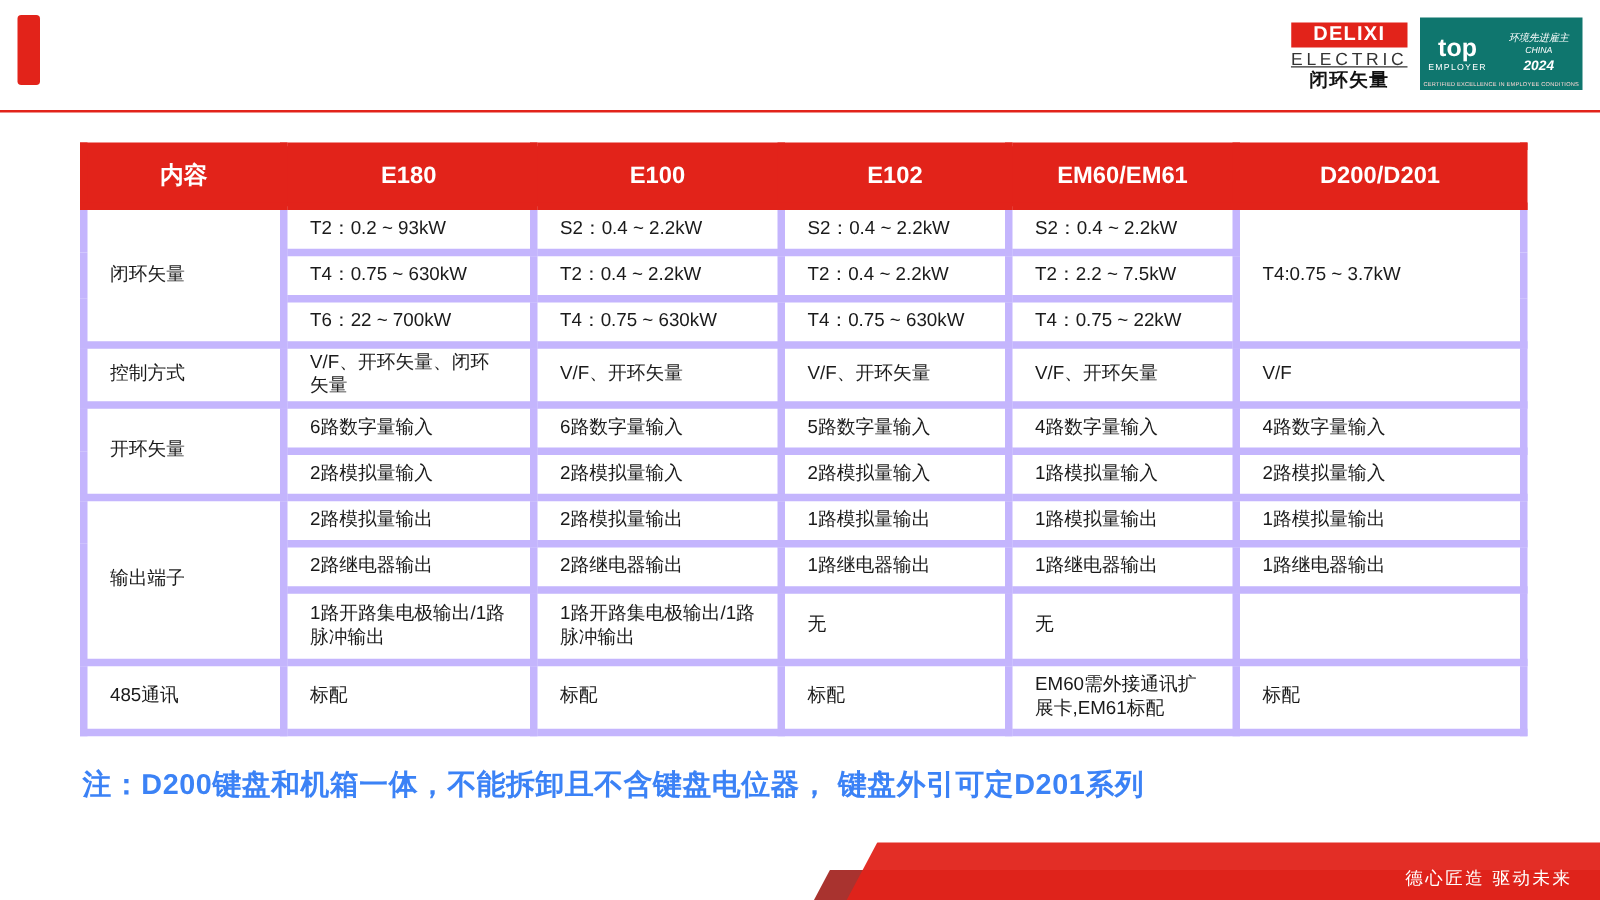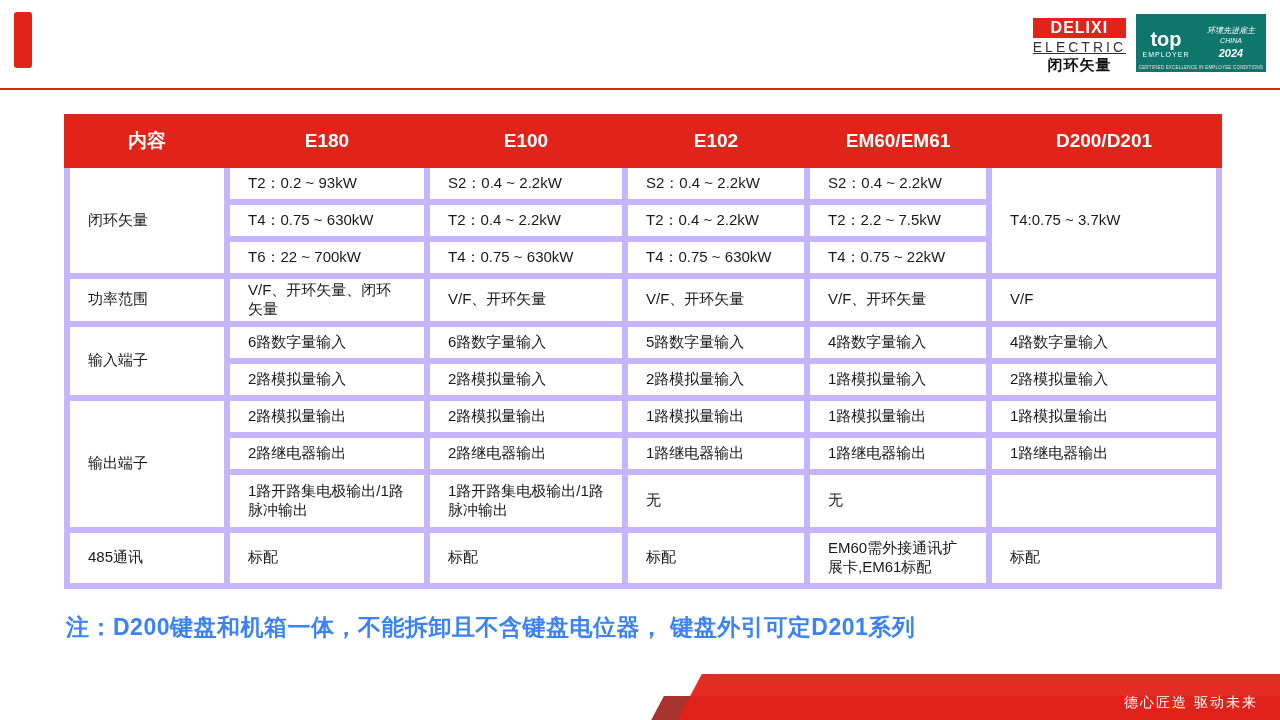--- a/index.html
+++ b/index.html
@@ -291,30 +291,30 @@
         <td>T2：2.2 ~ 7.5kW</td>
       </tr>
       <tr>
         <td>T6：22 ~ 700kW</td>
         <td>T4：0.75 ~ 630kW</td>
         <td>T4：0.75 ~ 630kW</td>
         <td>T4：0.75 ~ 22kW</td>
       </tr>
 
       <tr>
-        <td class="rowlabel">功率范围</td>
+        <td class="rowlabel">控制方式</td>
         <td>V/F、开环矢量、闭环矢量</td>
         <td>V/F、开环矢量</td>
         <td>V/F、开环矢量</td>
         <td>V/F、开环矢量</td>
         <td>V/F</td>
       </tr>
 
       <tr>
-        <td class="rowlabel" rowspan="2">输入端子</td>
+        <td class="rowlabel" rowspan="2">开环矢量</td>
         <td>6路数字量输入</td>
         <td>6路数字量输入</td>
         <td>5路数字量输入</td>
         <td>4路数字量输入</td>
         <td>4路数字量输入</td>
       </tr>
       <tr>
         <td>2路模拟量输入</td>
         <td>2路模拟量输入</td>
         <td>2路模拟量输入</td>

